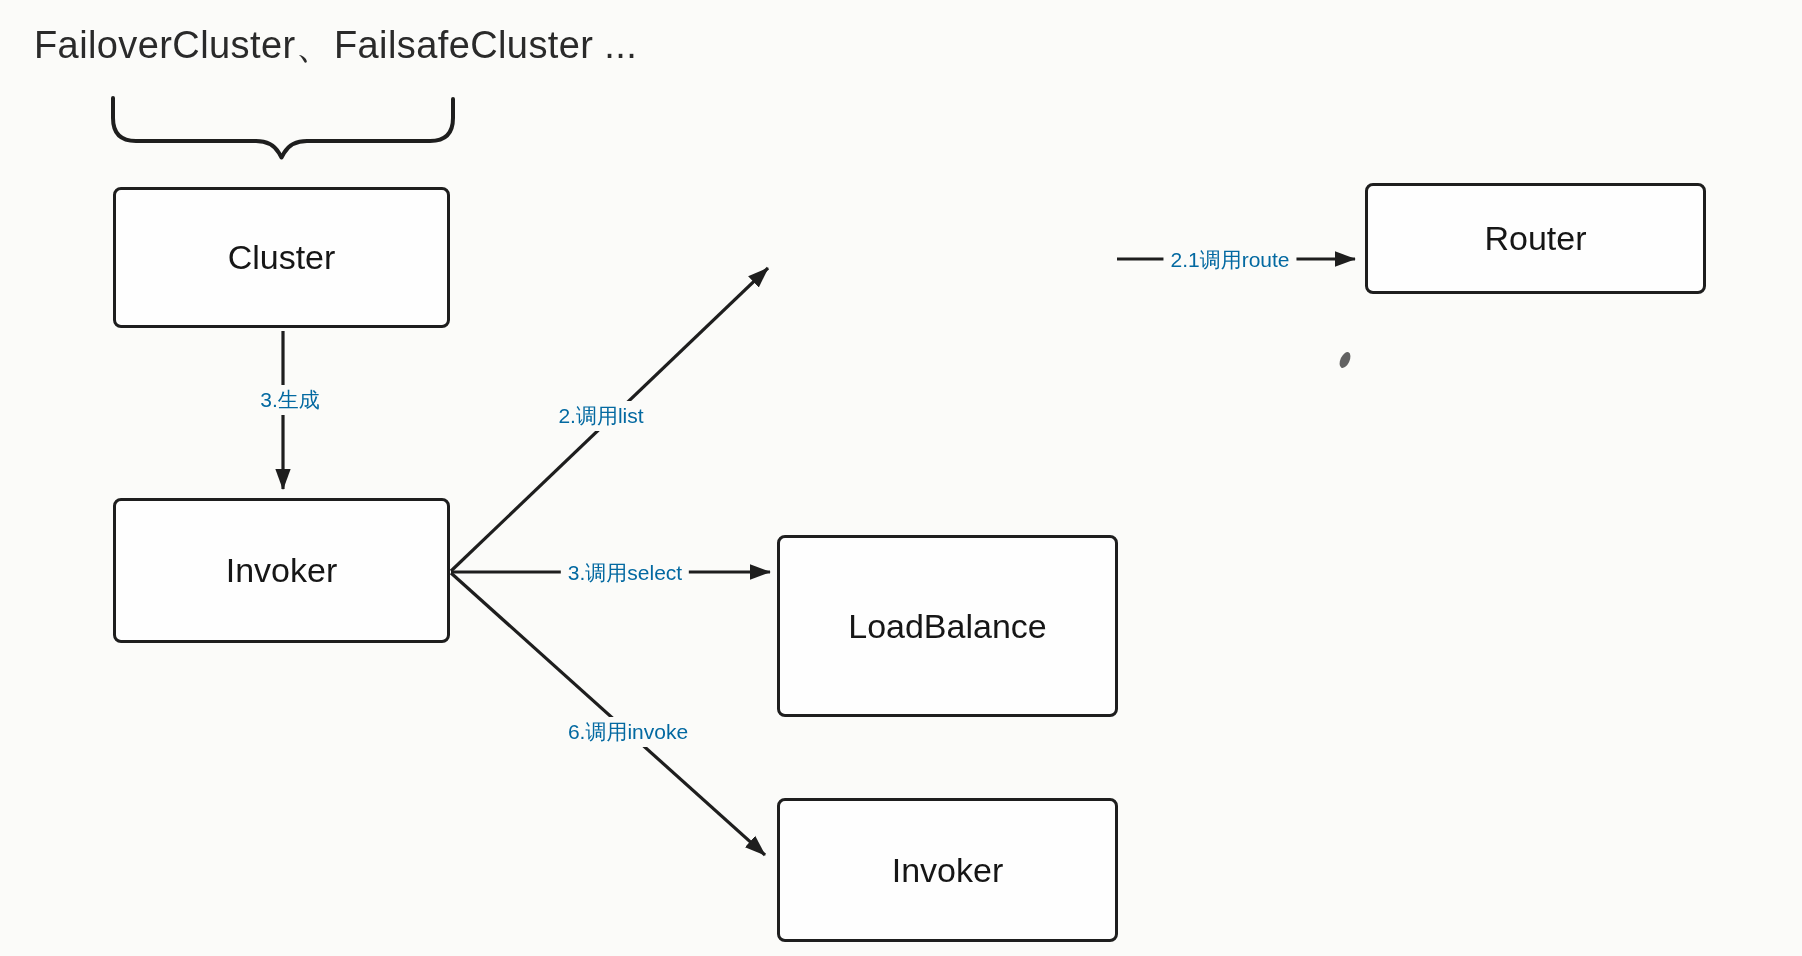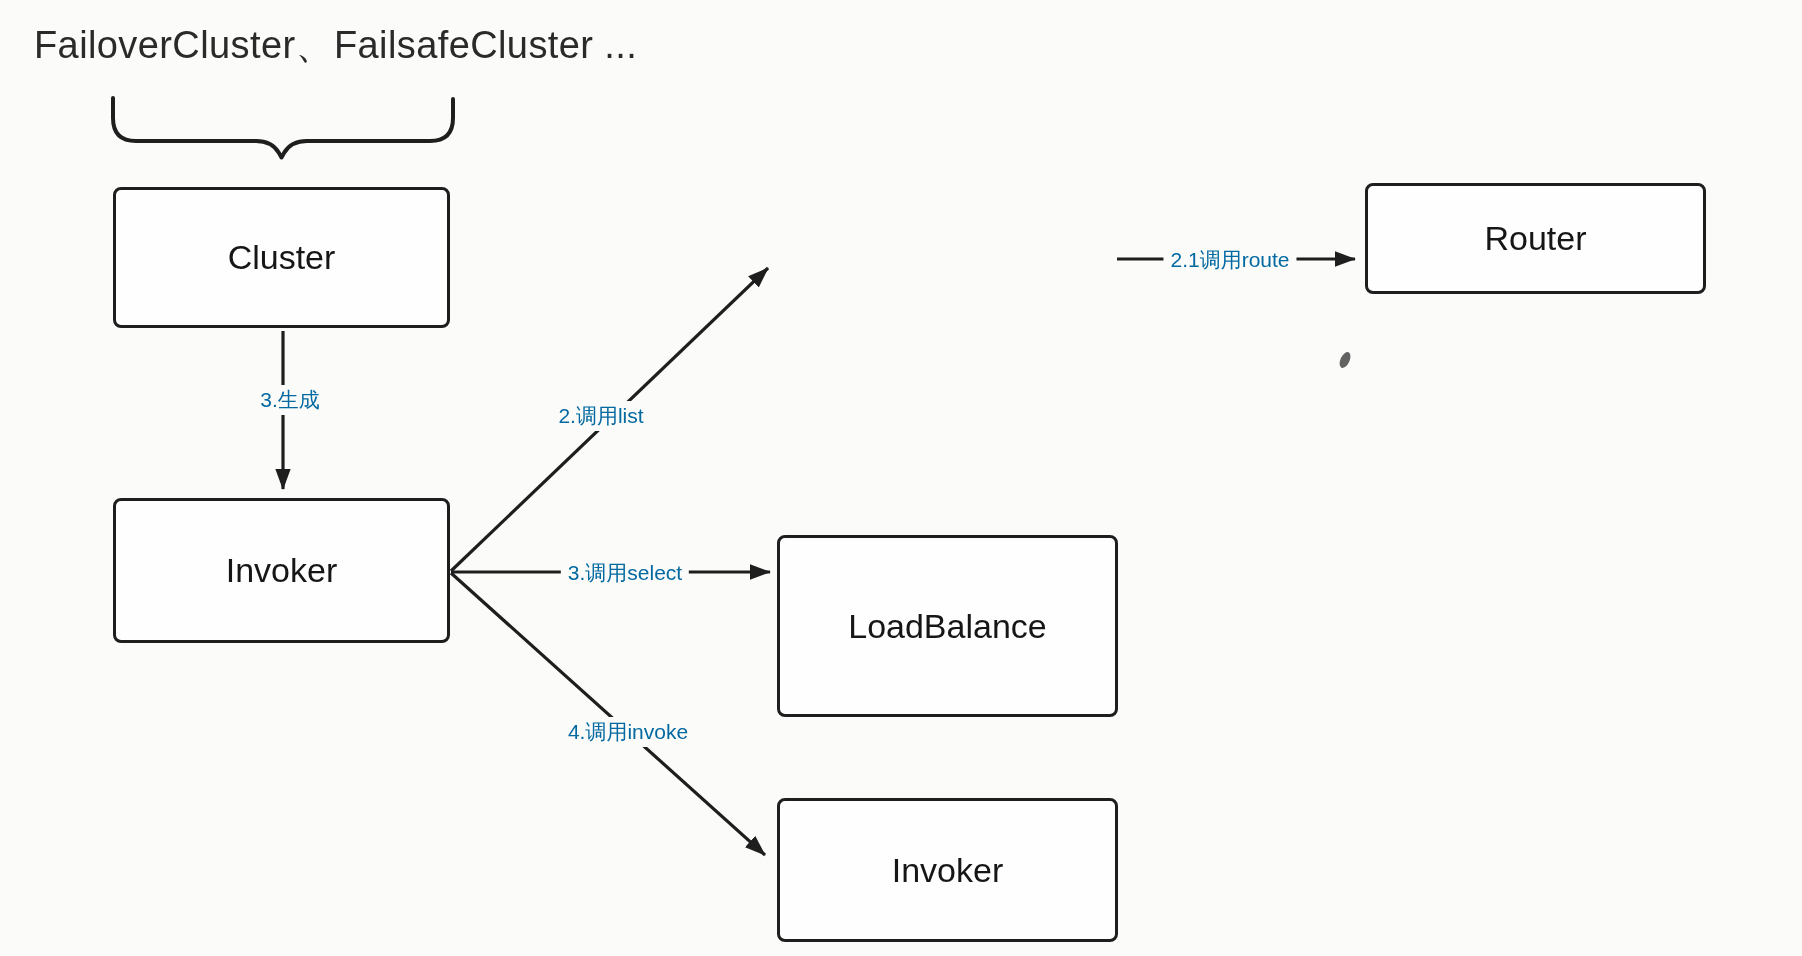--- a/index.html
+++ b/index.html
@@ -93,17 +93,17 @@
   <div class="node node-invoker2">
     <span>Invoker</span>
   </div>
 
   <div class="edge-label lbl-generate">3.生成</div>
 
   <div class="edge-label lbl-call-list">2.调用list</div>
 
   <div class="edge-label lbl-call-select">3.调用select</div>
 
-  <div class="edge-label lbl-call-invoke">4.调用invoke</div>
+  <div class="edge-label lbl-call-invoke">6.调用invoke</div>
 
   <div class="edge-label lbl-call-route">2.1调用route</div>
 
 </div>
 
 </body></html>

